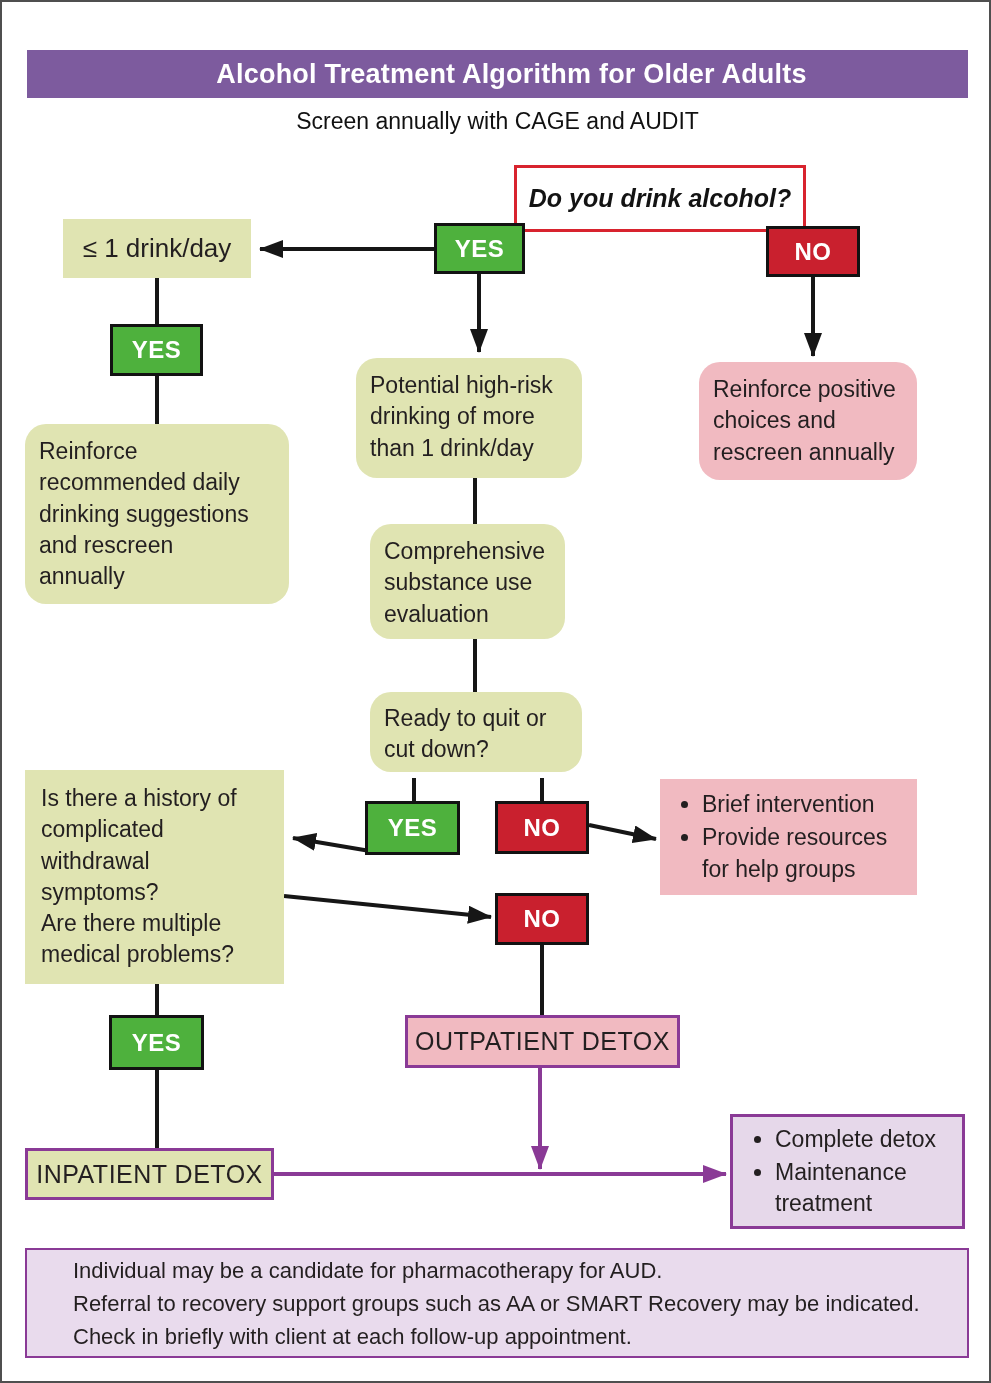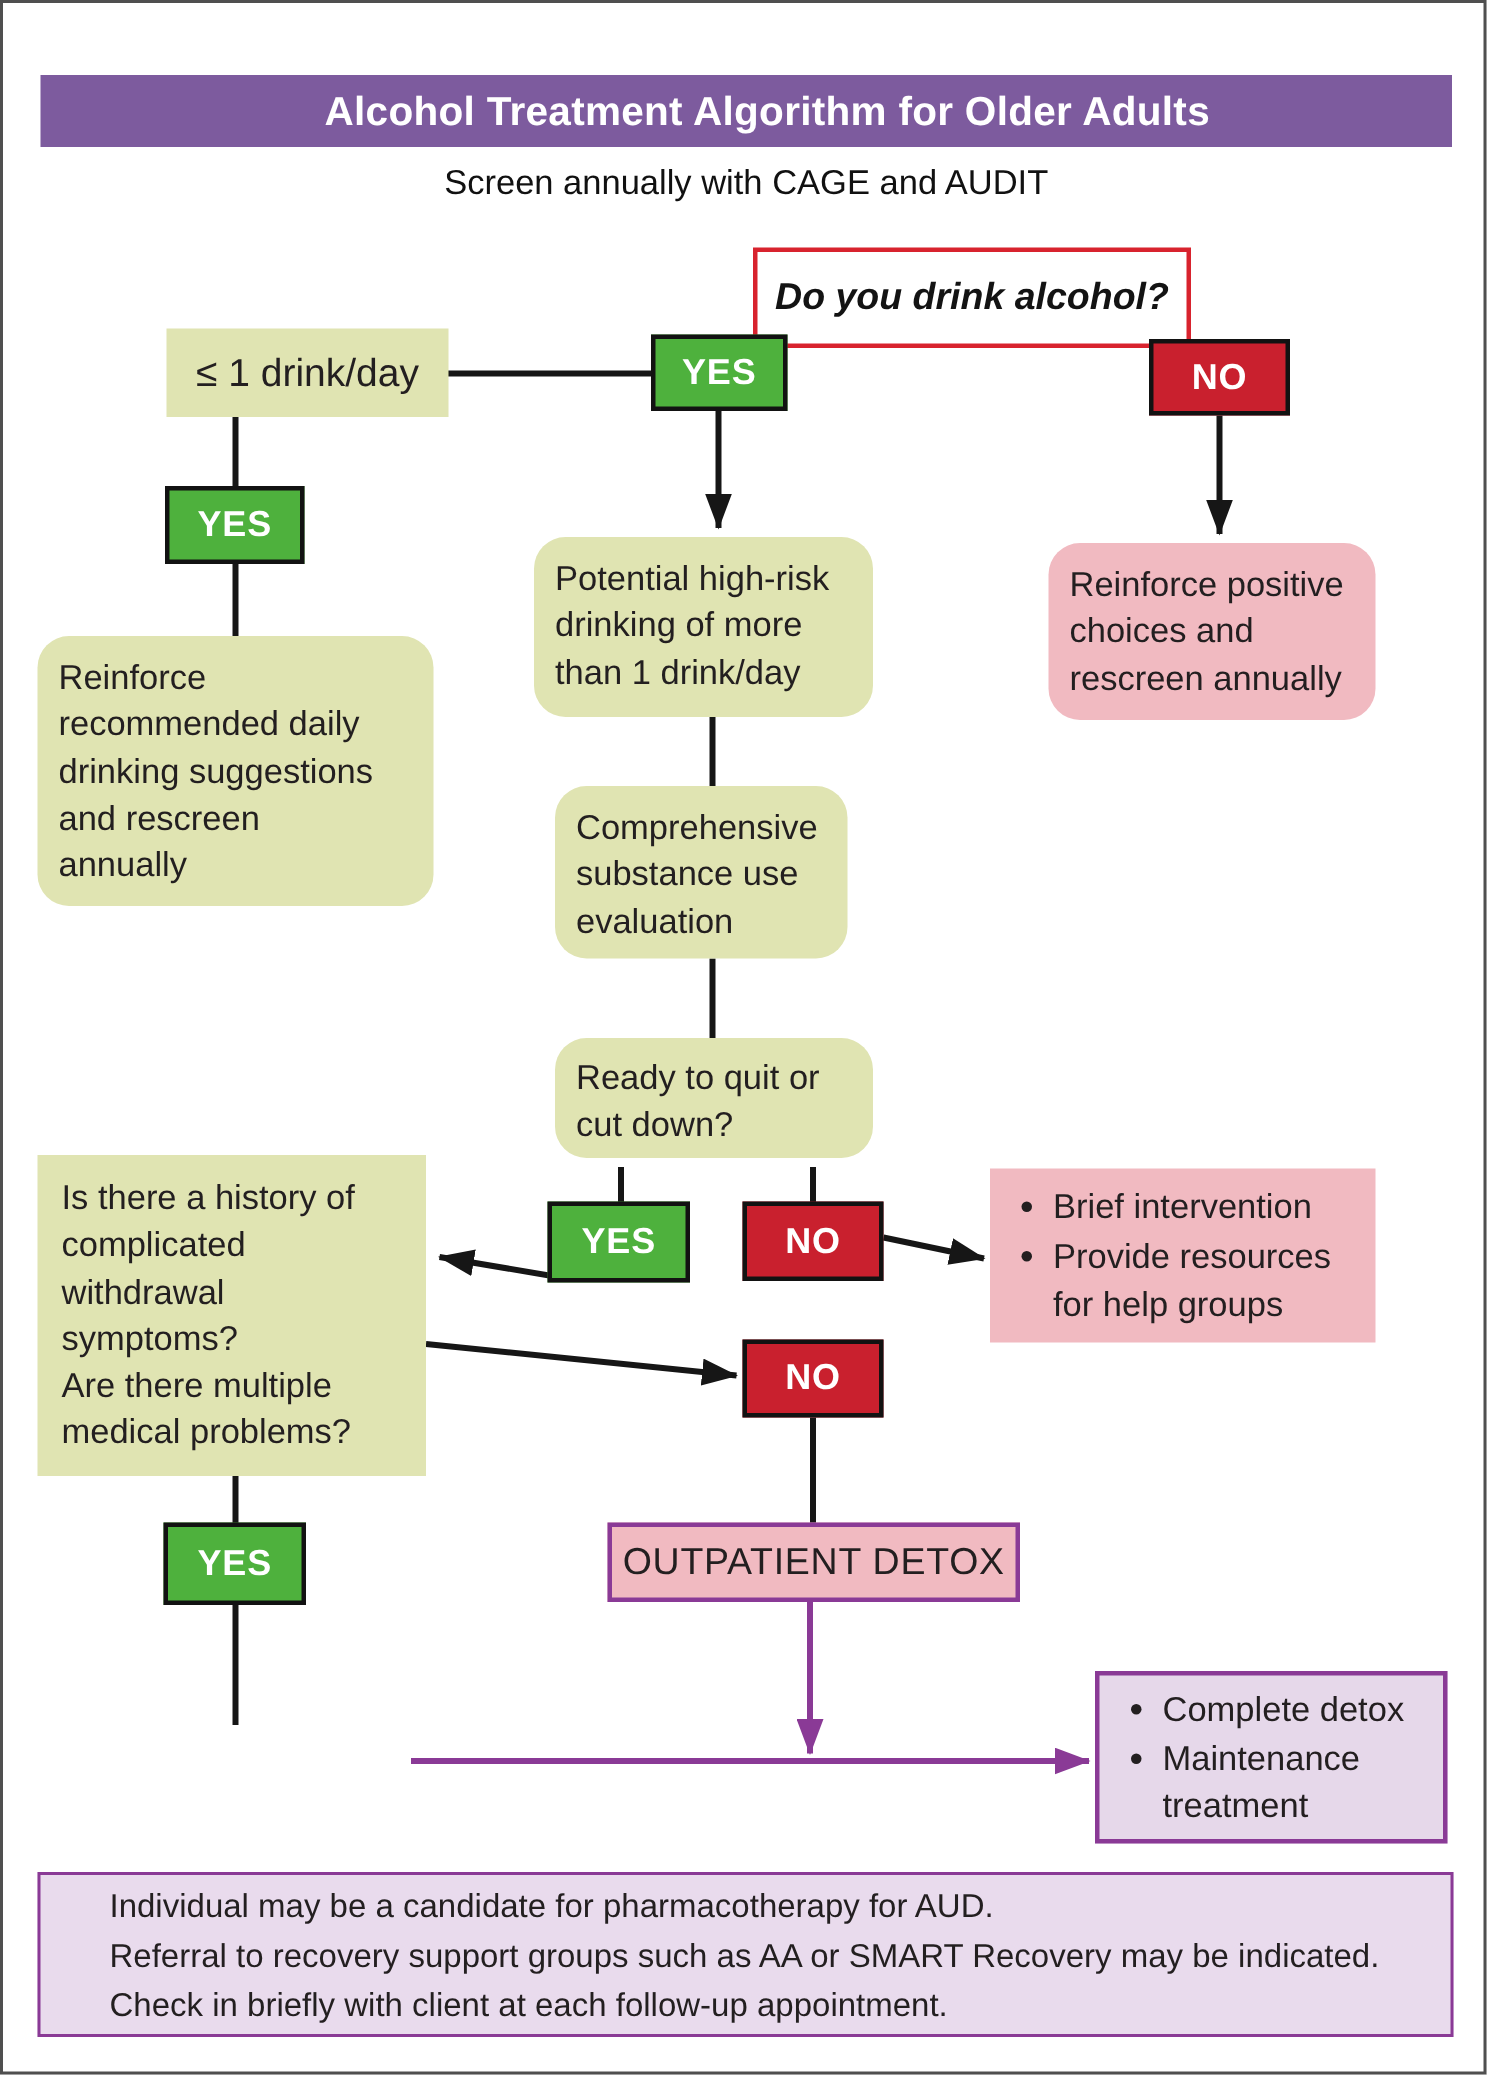--- a/index.html
+++ b/index.html
@@ -24,35 +24,35 @@
   .titlebar .t{color:#ffffff; font-size:27px; font-weight:700; letter-spacing:.2px;}
   .subtitle{
     left:0; top:106px; width:991px; text-align:center;
     font-size:23px; color:#111; z-index:2;
   }
   svg.flow{left:0; top:0; z-index:1;}
   .ln{stroke:var(--ink); stroke-width:4; fill:none;}
   .lnp{stroke:var(--accent_purple); stroke-width:4; fill:none;}
   .ab{fill:var(--ink);} .ap{fill:var(--accent_purple);}
   .qrect{
-    left:500px; top:163px; width:292px; height:67px;
+    left:512px; top:163px; width:292px; height:67px;
     border:3px solid var(--red_outline); background:transparent; z-index:1;
     display:flex; align-items:center; justify-content:center;
   }
   .qrect .q{font-size:25px; font-weight:700; font-style:italic; color:#131313;}
   .decision{
     border:3px solid #121212; color:#ffffff; font-weight:700; font-size:24px;
     display:flex; align-items:center; justify-content:center; z-index:3; letter-spacing:.5px;
   }
   .dg{background:var(--green);} .dr{background:var(--red);}
   .box{z-index:2; font-size:23px; line-height:1.36; color:var(--text);}
   .khaki{background:var(--khaki);} .pinkbg{background:var(--pink);} .lavbg{background:var(--lavender);}
   .pad{padding:12px 14px;border-radius:21px;}
   .prewrap{white-space:pre-line;}
-  .center{display:flex; align-items:center; justify-content:center; text-align:center;margin-left:48px;}
+  .center{display:flex; align-items:center; justify-content:center; text-align:center;}
   .detoxbox{border:3px solid var(--accent_purple); z-index:3; font-size:25px; letter-spacing:.5px;
     display:flex; align-items:center; justify-content:center;}
   ul.blts{margin:0; padding:0 0 0 28px; list-style:disc;}
   ul.blts li{margin:2px 0;}
   .bulletbox{display:flex; flex-direction:column; justify-content:center;}
   .notebox{
     left:23px; top:1246px; width:944px; height:110px; background:var(--note_bg);
     border:2px solid var(--accent_purple); z-index:2;
     display:flex; flex-direction:column; justify-content:center;
     padding-left:46px; padding-right:8px; font-size:22px; line-height:1.5;
@@ -137,20 +137,21 @@
   <div class="abs box khaki prewrap" style="left:23px; top:768px; width:259px; height:214px; padding:13px 16px;">Is there a history of
 complicated
 withdrawal
 symptoms?
 Are there multiple
 medical problems?</div>
   <div class="abs decision dr" style="left:493px; top:891px; width:94px; height:52px;">NO</div>
   <div class="abs decision dg" style="left:107px; top:1013px; width:95px; height:55px;">YES</div>
 
   <div class="abs detoxbox pinkbg" style="left:403px; top:1013px; width:275px; height:53px;">OUTPATIENT DETOX</div>
+  <div class="abs detoxbox khaki" style="left:23px; top:1146px; width:249px; height:52px;">INPATIENT DETOX</div>
 
   <div class="abs box lavbg bulletbox" style="left:728px; top:1112px; width:235px; height:115px; border:3px solid var(--accent_purple); padding:8px 6px 8px 14px;">
     <ul class="blts">
       <li>Complete detox</li>
       <li>Maintenance treatment</li>
     </ul>
   </div>
 
   <div class="abs notebox">
     <div>Individual may be a candidate for pharmacotherapy for AUD.</div>

